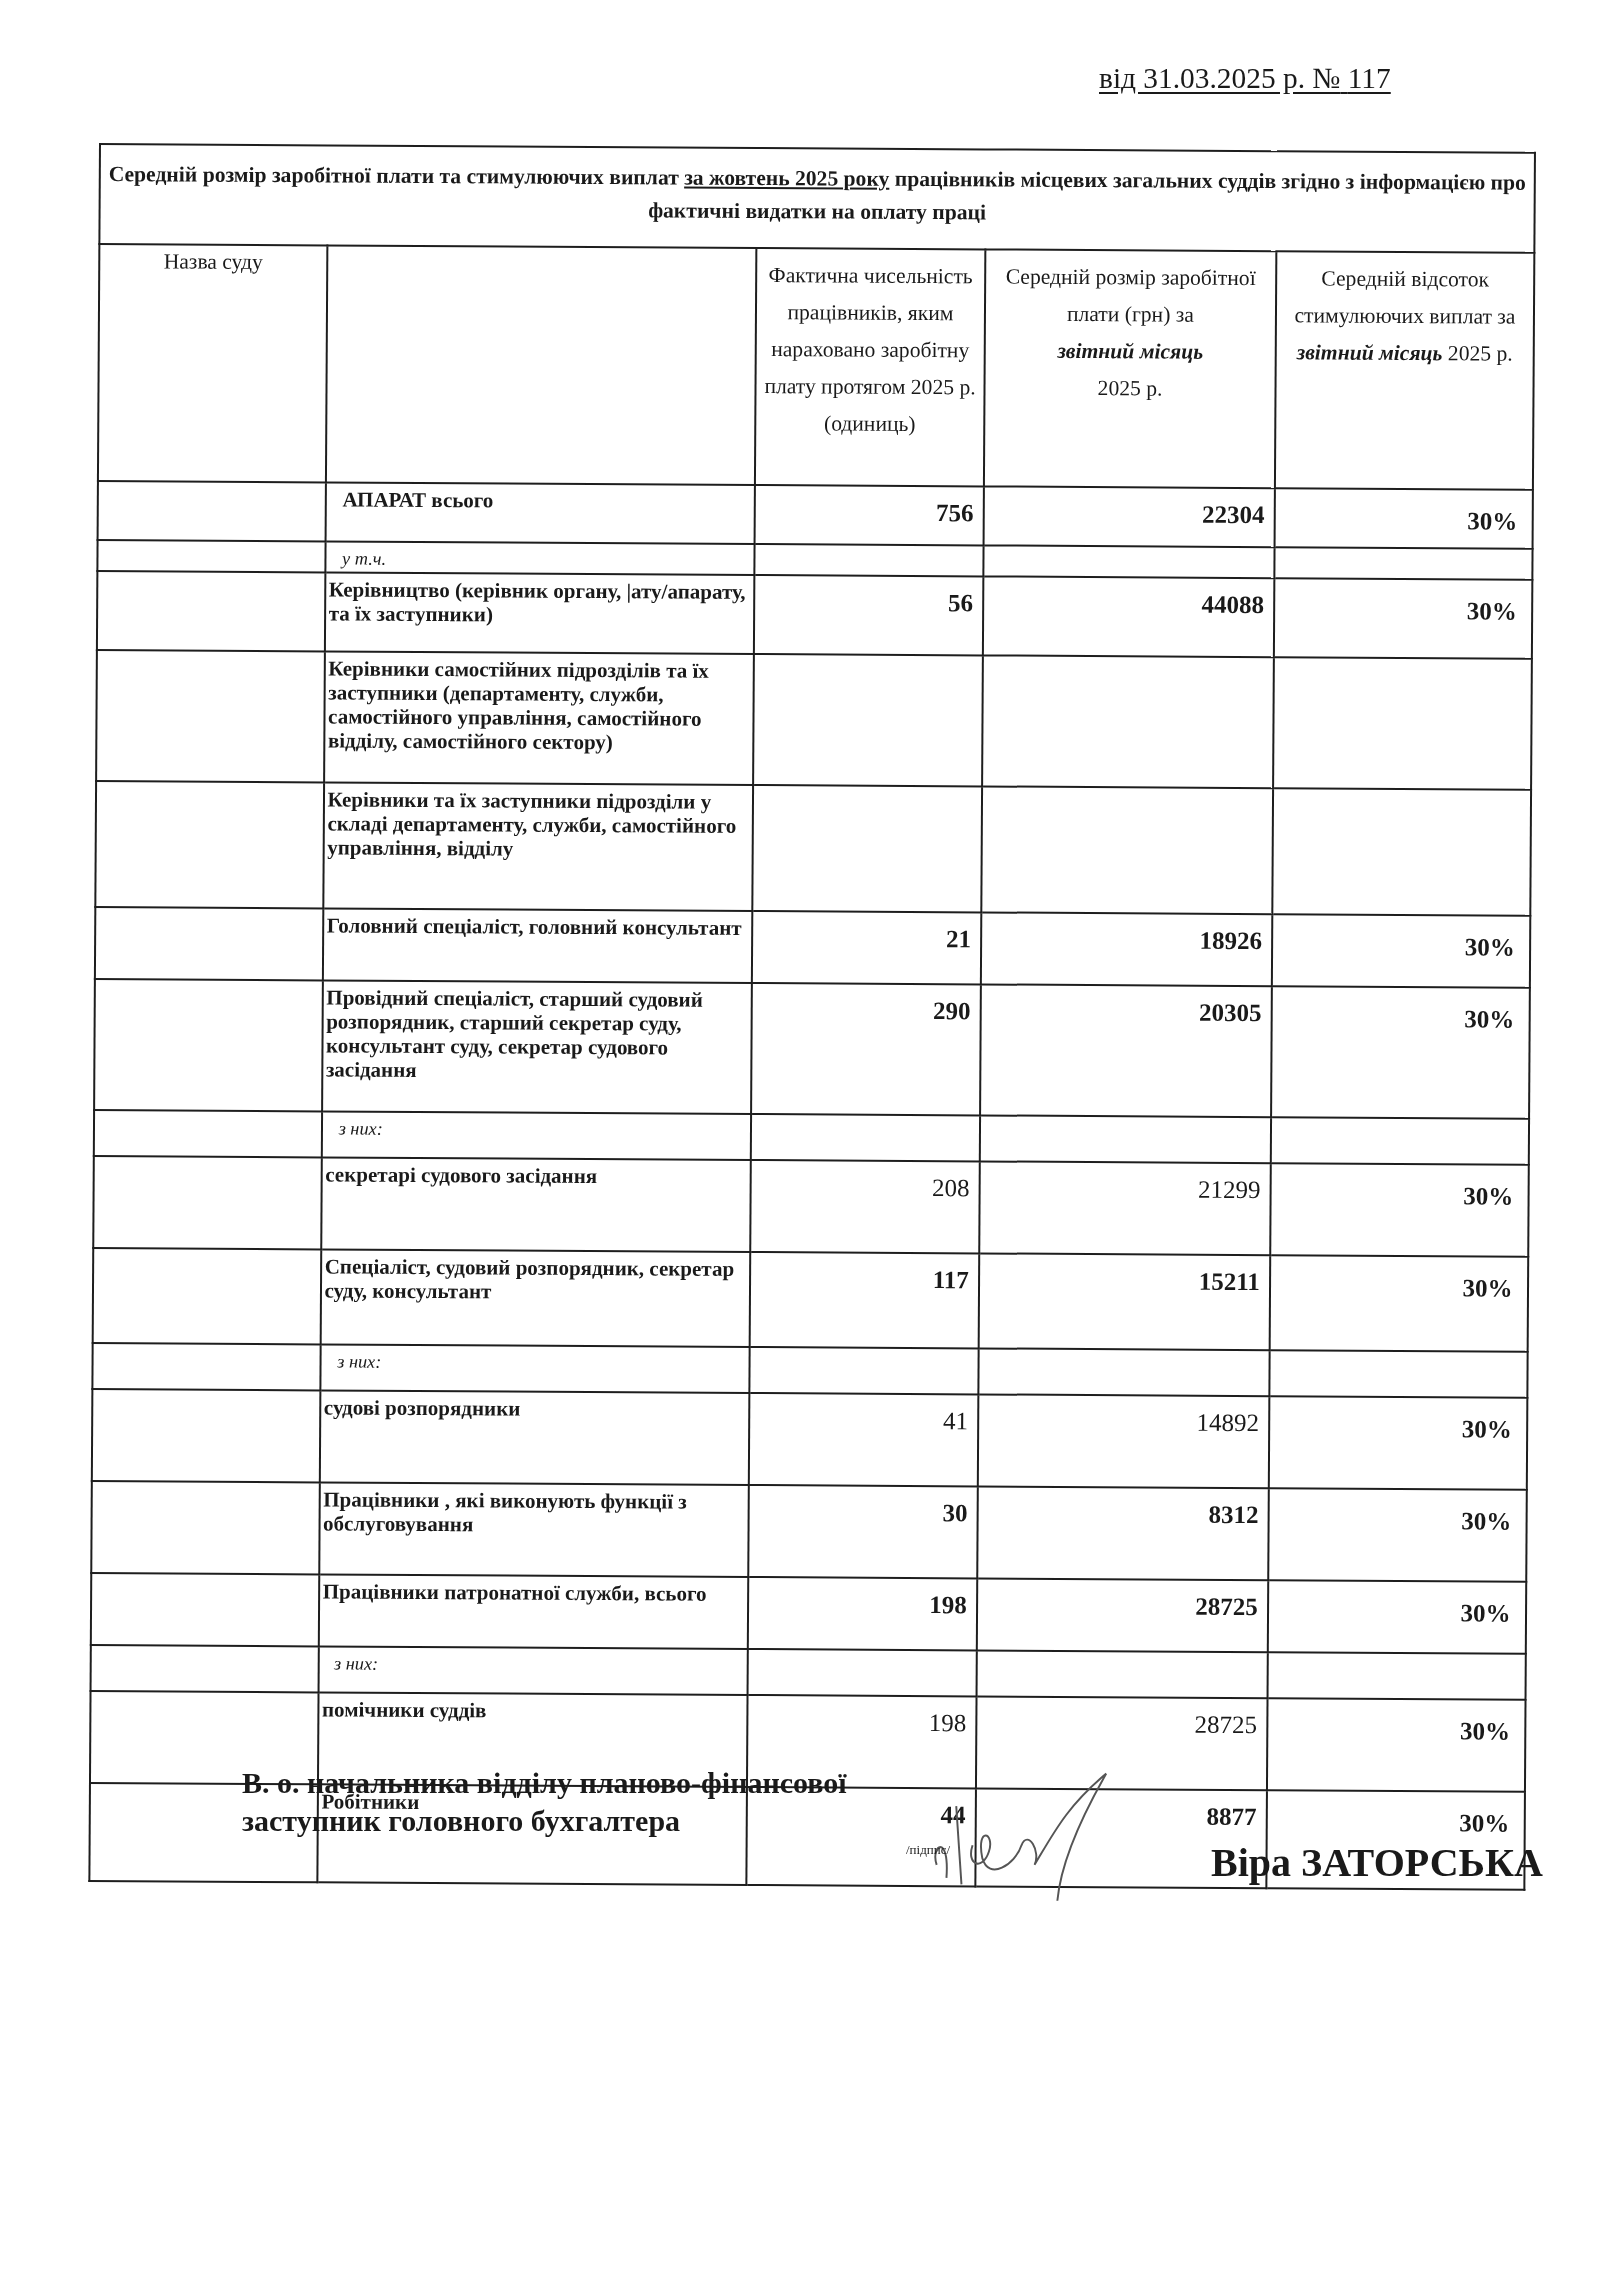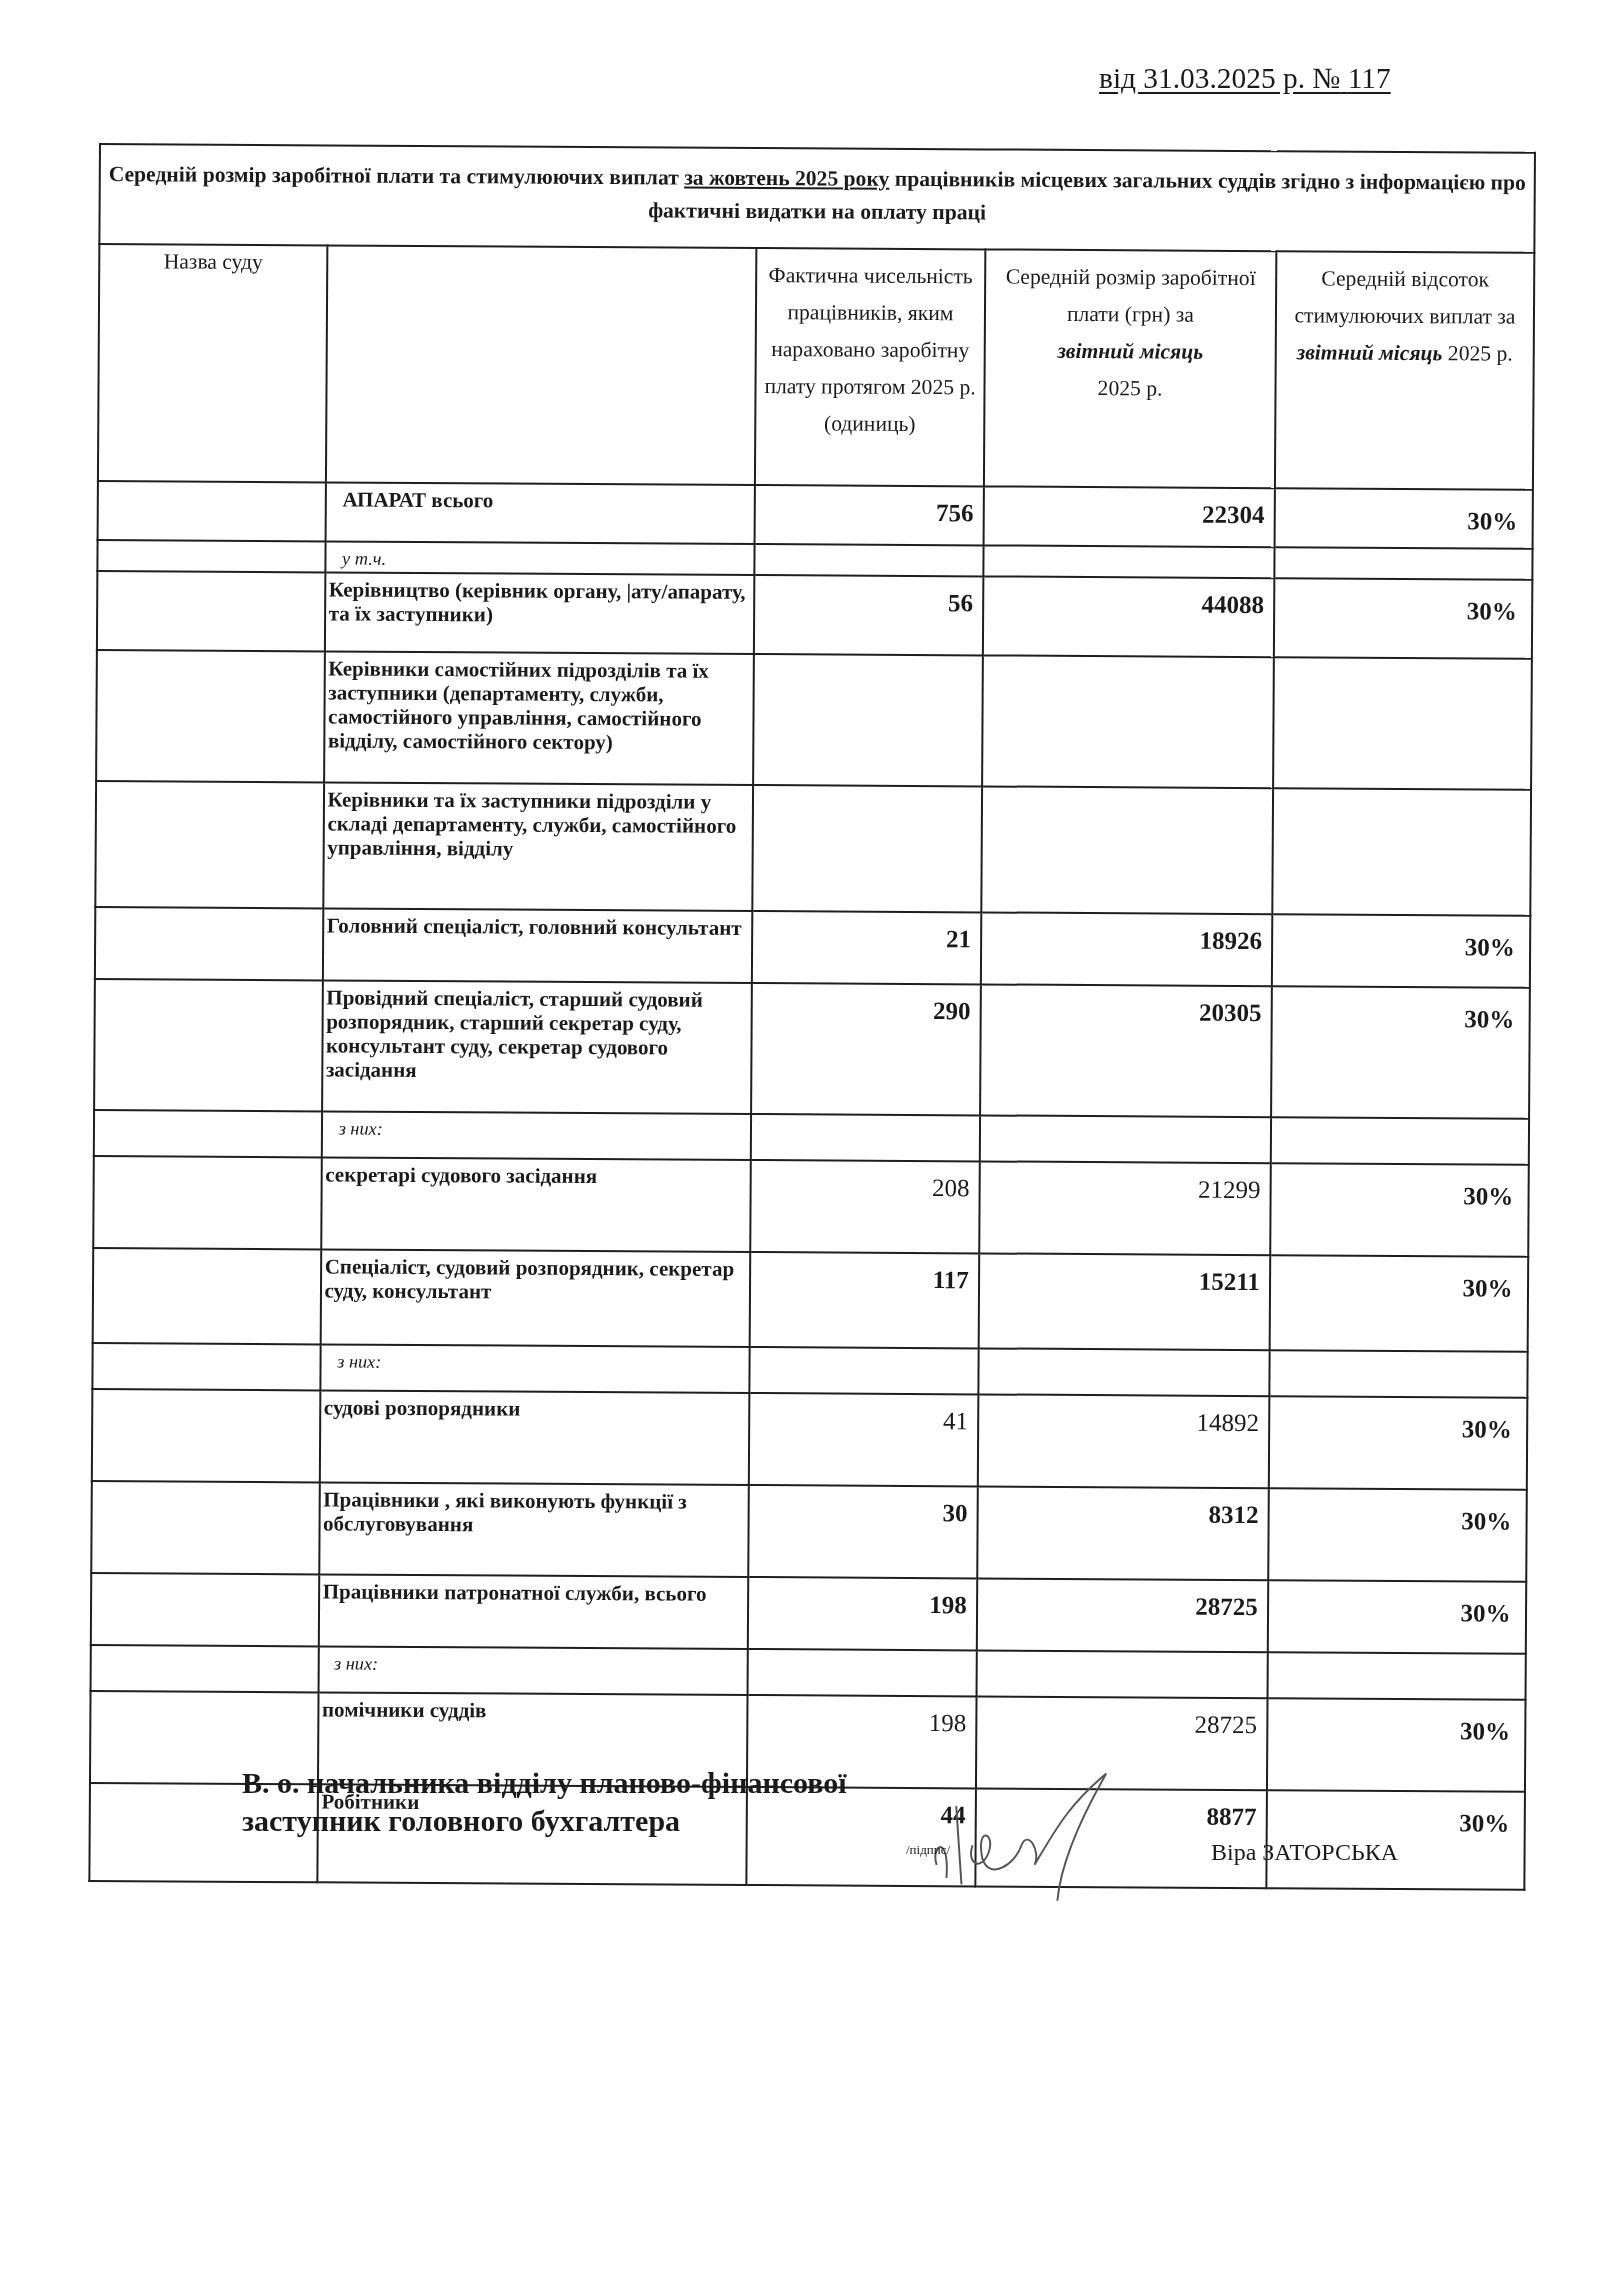--- a/index.html
+++ b/index.html
@@ -40,21 +40,21 @@
     position: absolute; left: 242px; top: 1764px; width: 720px;
     font-size: 30px; font-weight: bold; line-height: 38px;
   }
   .podpys {
     position: absolute; left: 906px; top: 1842px; font-size: 13px;
   }
   .signature-mark {
     position: absolute; left: 910px; top: 1767px; width: 236px; height: 137px;
   }
   .signer {
-    position: absolute; left: 1211px; top: 1839px; font-size: 24px; font-weight: normal;
+    position: absolute; left: 1211px; top: 1839px; font-size: 40px; font-weight: bold;
   }
 </style>
 </head>
 <body>
 
 <div class="annex">
   <div class="line2">
     <u><span>від 31.03.2025 р. №</span></u><u>&nbsp;<span>117</span></u>
   </div>
 </div>

